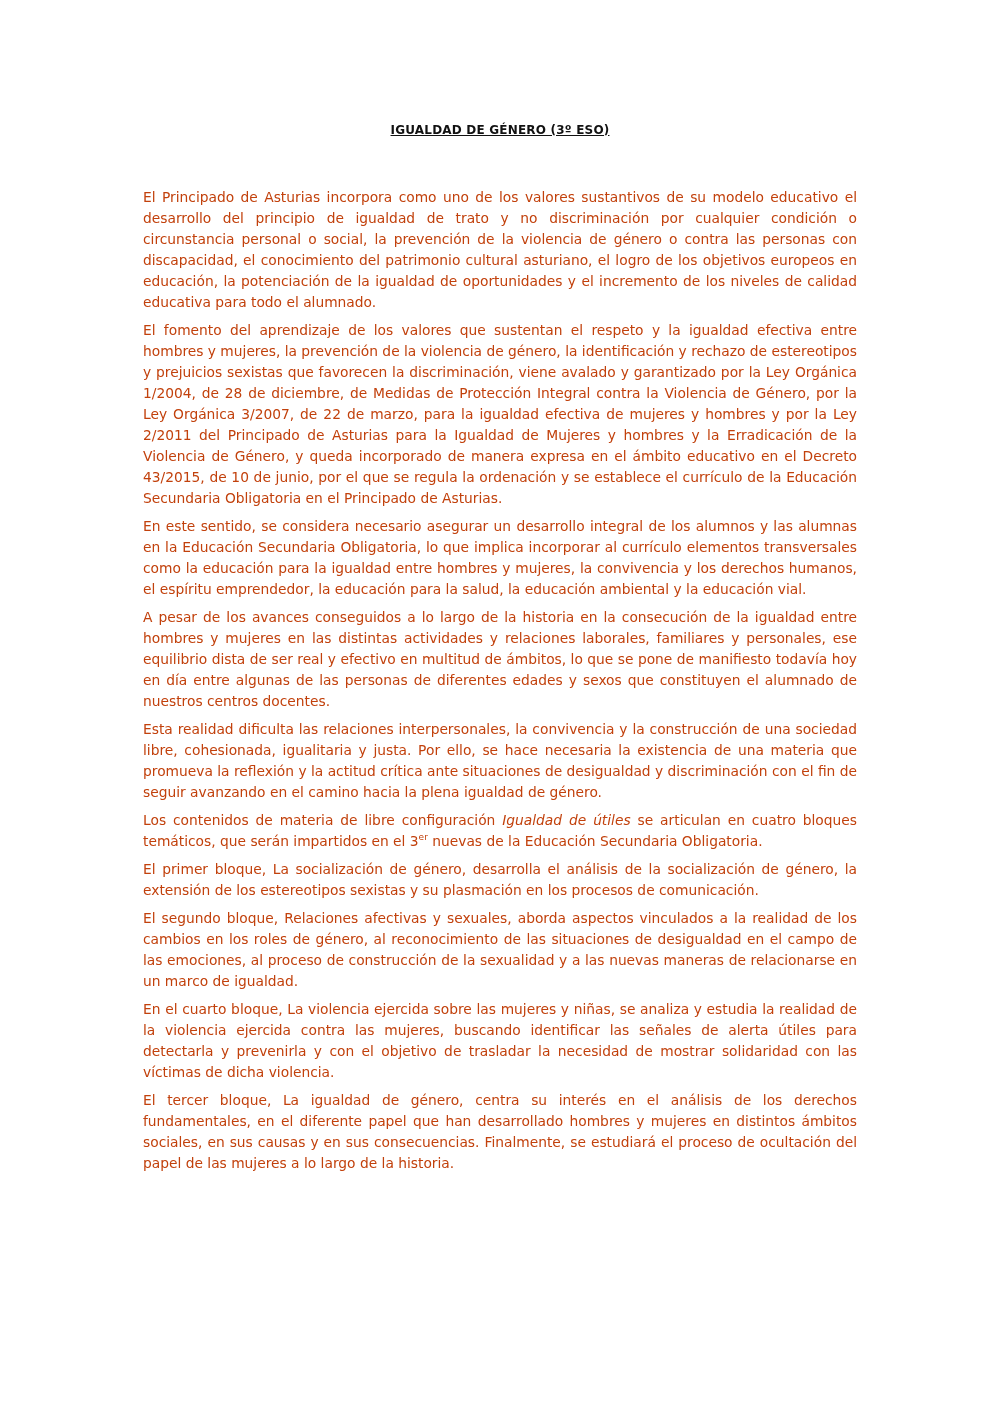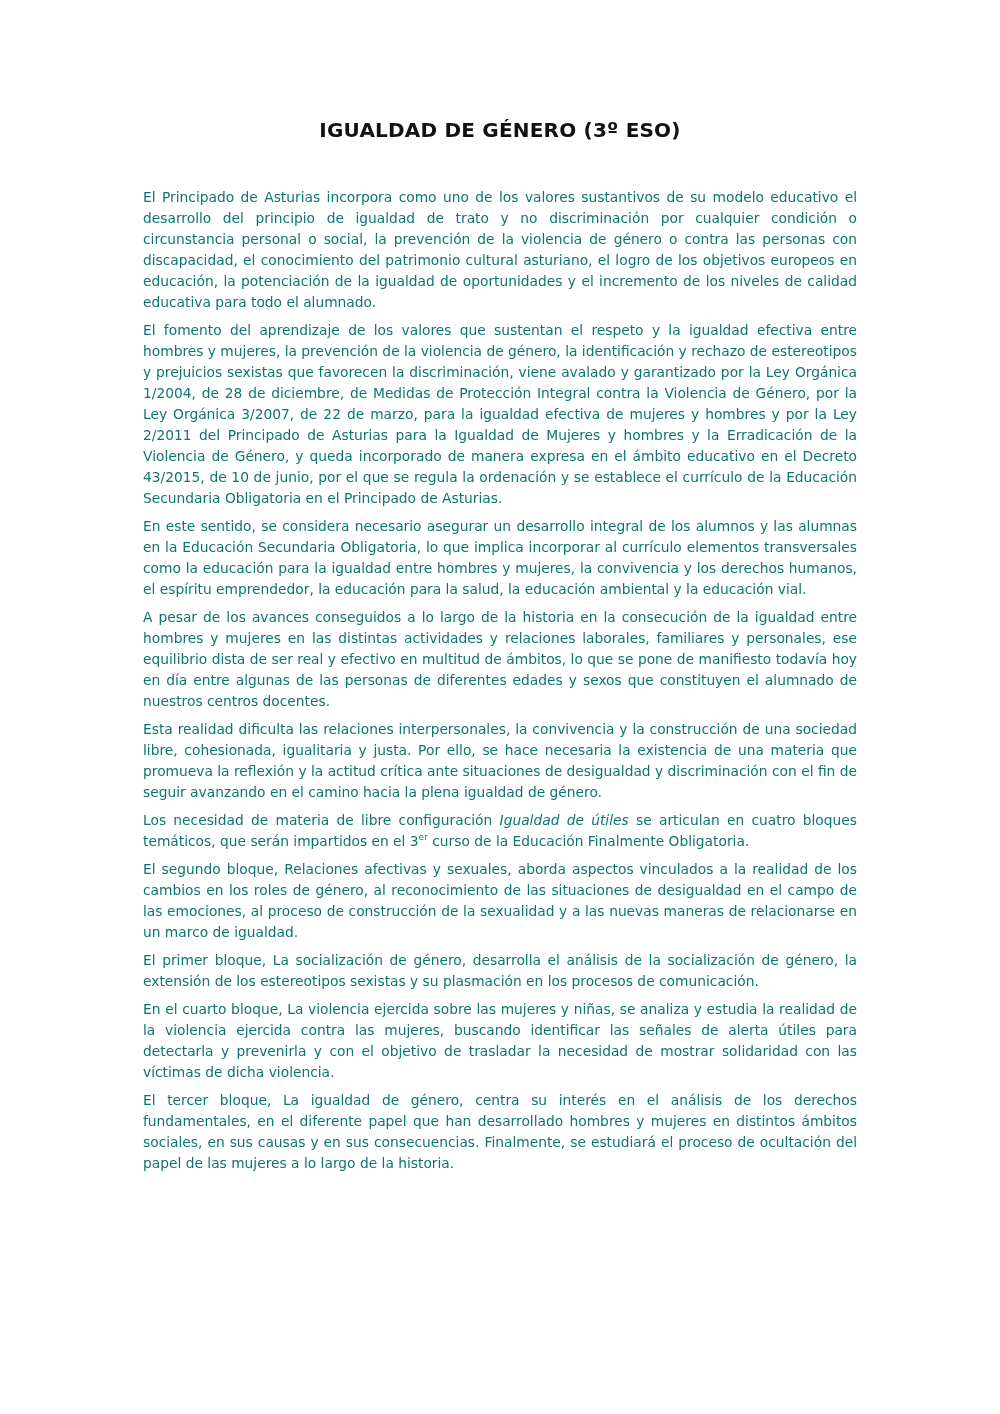--- a/index.html
+++ b/index.html
@@ -12,52 +12,53 @@
     width: 1000px;
     height: 1414px;
     box-sizing: border-box;
     background: #ffffff;
     padding: 120px 143px 40px 143px;
     font-family: "DejaVu Sans", "Liberation Sans", sans-serif;
     color: #1a1a1a;
     overflow: hidden;
   }
   .doc-title {
-    font-size: 20px;
+    font-size: 12px;
     font-weight: bold;
     text-align: center;
     letter-spacing: 0.2px;
     color: #111111;
     margin: 0 0 46px 0;
     line-height: 21px;
+    text-decoration: underline;
   }
   .doc-body .para {
     font-size: 13.8px;
     line-height: 21px;
     text-align: justify;
     margin: 0 0 7px 0;
-    color: #0f766e;
+    color: #c2410c;
   }
   .para em { font-style: italic; }
   .para sup {
     font-size: 9px;
     line-height: 0;
     vertical-align: super;
   }
 </style>
 </head>
 <body>
 
 <div class="page">
   <h1 class="doc-title">IGUALDAD DE GÉNERO (3º ESO)</h1>
   <div class="doc-body">
       <p class="para"><span>El Principado de Asturias incorpora como uno de los valores sustantivos de su modelo educativo el desarrollo del principio de igualdad de trato y no discriminación por cualquier condición o circunstancia personal o social, la prevención de la violencia de género o contra las personas con discapacidad, el conocimiento del patrimonio cultural asturiano, el logro de los objetivos europeos en educación, la potenciación de la igualdad de oportunidades y el incremento de los niveles de calidad educativa para todo el alumnado.</span></p>
       <p class="para"><span>El fomento del aprendizaje de los valores que sustentan el respeto y la igualdad efectiva entre hombres y mujeres, la prevención de la violencia de género, la identificación y rechazo de estereotipos y prejuicios sexistas que favorecen la discriminación, viene avalado y garantizado por la Ley Orgánica 1/2004, de 28 de diciembre, de Medidas de Protección Integral contra la Violencia de Género, por la Ley Orgánica 3/2007, de 22 de marzo, para la igualdad efectiva de mujeres y hombres y por la Ley 2/2011 del Principado de Asturias para la Igualdad de Mujeres y hombres y la Erradicación de la Violencia de Género, y queda incorporado de manera expresa en el ámbito educativo en el Decreto 43/2015, de 10 de junio, por el que se regula la ordenación y se establece el currículo de la Educación Secundaria Obligatoria en el Principado de Asturias.</span></p>
       <p class="para"><span>En este sentido, se considera necesario asegurar un desarrollo integral de los alumnos y las alumnas en la Educación Secundaria Obligatoria, lo que implica incorporar al currículo elementos transversales como la educación para la igualdad entre hombres y mujeres, la convivencia y los derechos humanos, el espíritu emprendedor, la educación para la salud, la educación ambiental y la educación vial.</span></p>
       <p class="para"><span>A pesar de los avances conseguidos a lo largo de la historia en la consecución de la igualdad entre hombres y mujeres en las distintas actividades y relaciones laborales, familiares y personales, ese equilibrio dista de ser real y efectivo en multitud de ámbitos, lo que se pone de manifiesto todavía hoy en día entre algunas de las personas de diferentes edades y sexos que constituyen el alumnado de nuestros centros docentes.</span></p>
       <p class="para"><span>Esta realidad dificulta las relaciones interpersonales, la convivencia y la construcción de una sociedad libre, cohesionada, igualitaria y justa. Por ello, se hace necesaria la existencia de una materia que promueva la reflexión y la actitud crítica ante situaciones de desigualdad y discriminación con el fin de seguir avanzando en el camino hacia la plena igualdad de género.</span></p>
-      <p class="para"><span>Los necesidad de materia de libre configuración </span><em>Igualdad de útiles</em><span> se articulan en cuatro bloques temáticos, que serán impartidos en el 3</span><sup>er</sup><span> curso de la Educación Finalmente Obligatoria.</span></p>
+      <p class="para"><span>Los contenidos de materia de libre configuración </span><em>Igualdad de útiles</em><span> se articulan en cuatro bloques temáticos, que serán impartidos en el 3</span><sup>er</sup><span> nuevas de la Educación Secundaria Obligatoria.</span></p>
+      <p class="para"><span>El primer bloque, La socialización de género, desarrolla el análisis de la socialización de género, la extensión de los estereotipos sexistas y su plasmación en los procesos de comunicación.</span></p>
       <p class="para"><span>El segundo bloque, Relaciones afectivas y sexuales, aborda aspectos vinculados a la realidad de los cambios en los roles de género, al reconocimiento de las situaciones de desigualdad en el campo de las emociones, al proceso de construcción de la sexualidad y a las nuevas maneras de relacionarse en un marco de igualdad.</span></p>
-      <p class="para"><span>El primer bloque, La socialización de género, desarrolla el análisis de la socialización de género, la extensión de los estereotipos sexistas y su plasmación en los procesos de comunicación.</span></p>
       <p class="para"><span>En el cuarto bloque, La violencia ejercida sobre las mujeres y niñas, se analiza y estudia la realidad de la violencia ejercida contra las mujeres, buscando identificar las señales de alerta útiles para detectarla y prevenirla y con el objetivo de trasladar la necesidad de mostrar solidaridad con las víctimas de dicha violencia.</span></p>
       <p class="para"><span>El tercer bloque, La igualdad de género, centra su interés en el análisis de los derechos fundamentales, en el diferente papel que han desarrollado hombres y mujeres en distintos ámbitos sociales, en sus causas y en sus consecuencias. Finalmente, se estudiará el proceso de ocultación del papel de las mujeres a lo largo de la historia.</span></p>
     </div>
 </div>
 
 </body></html>

